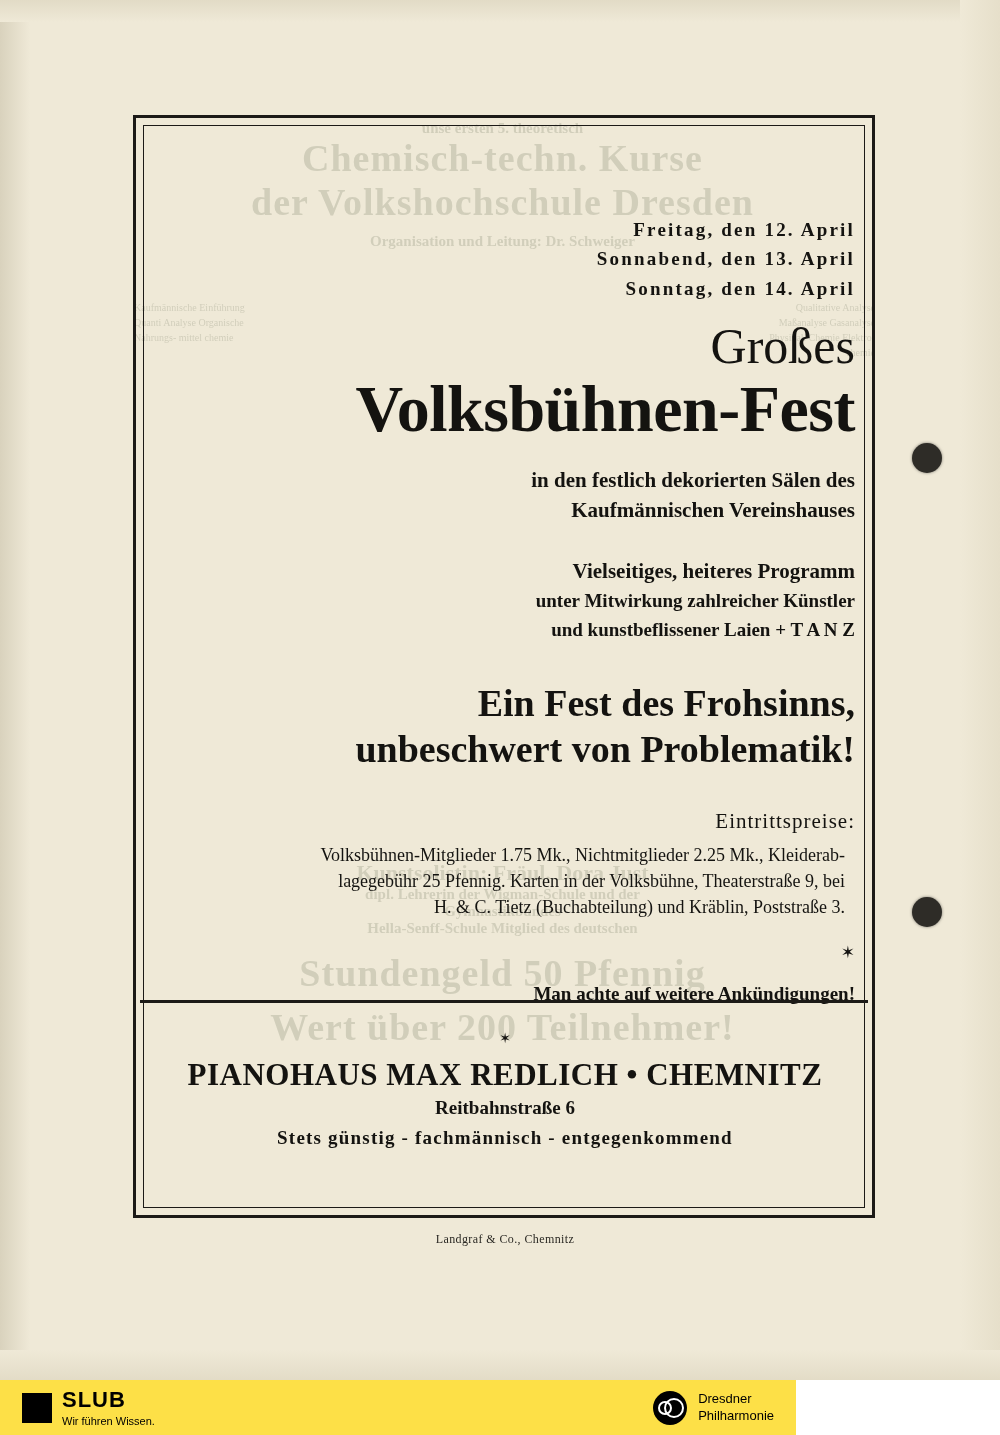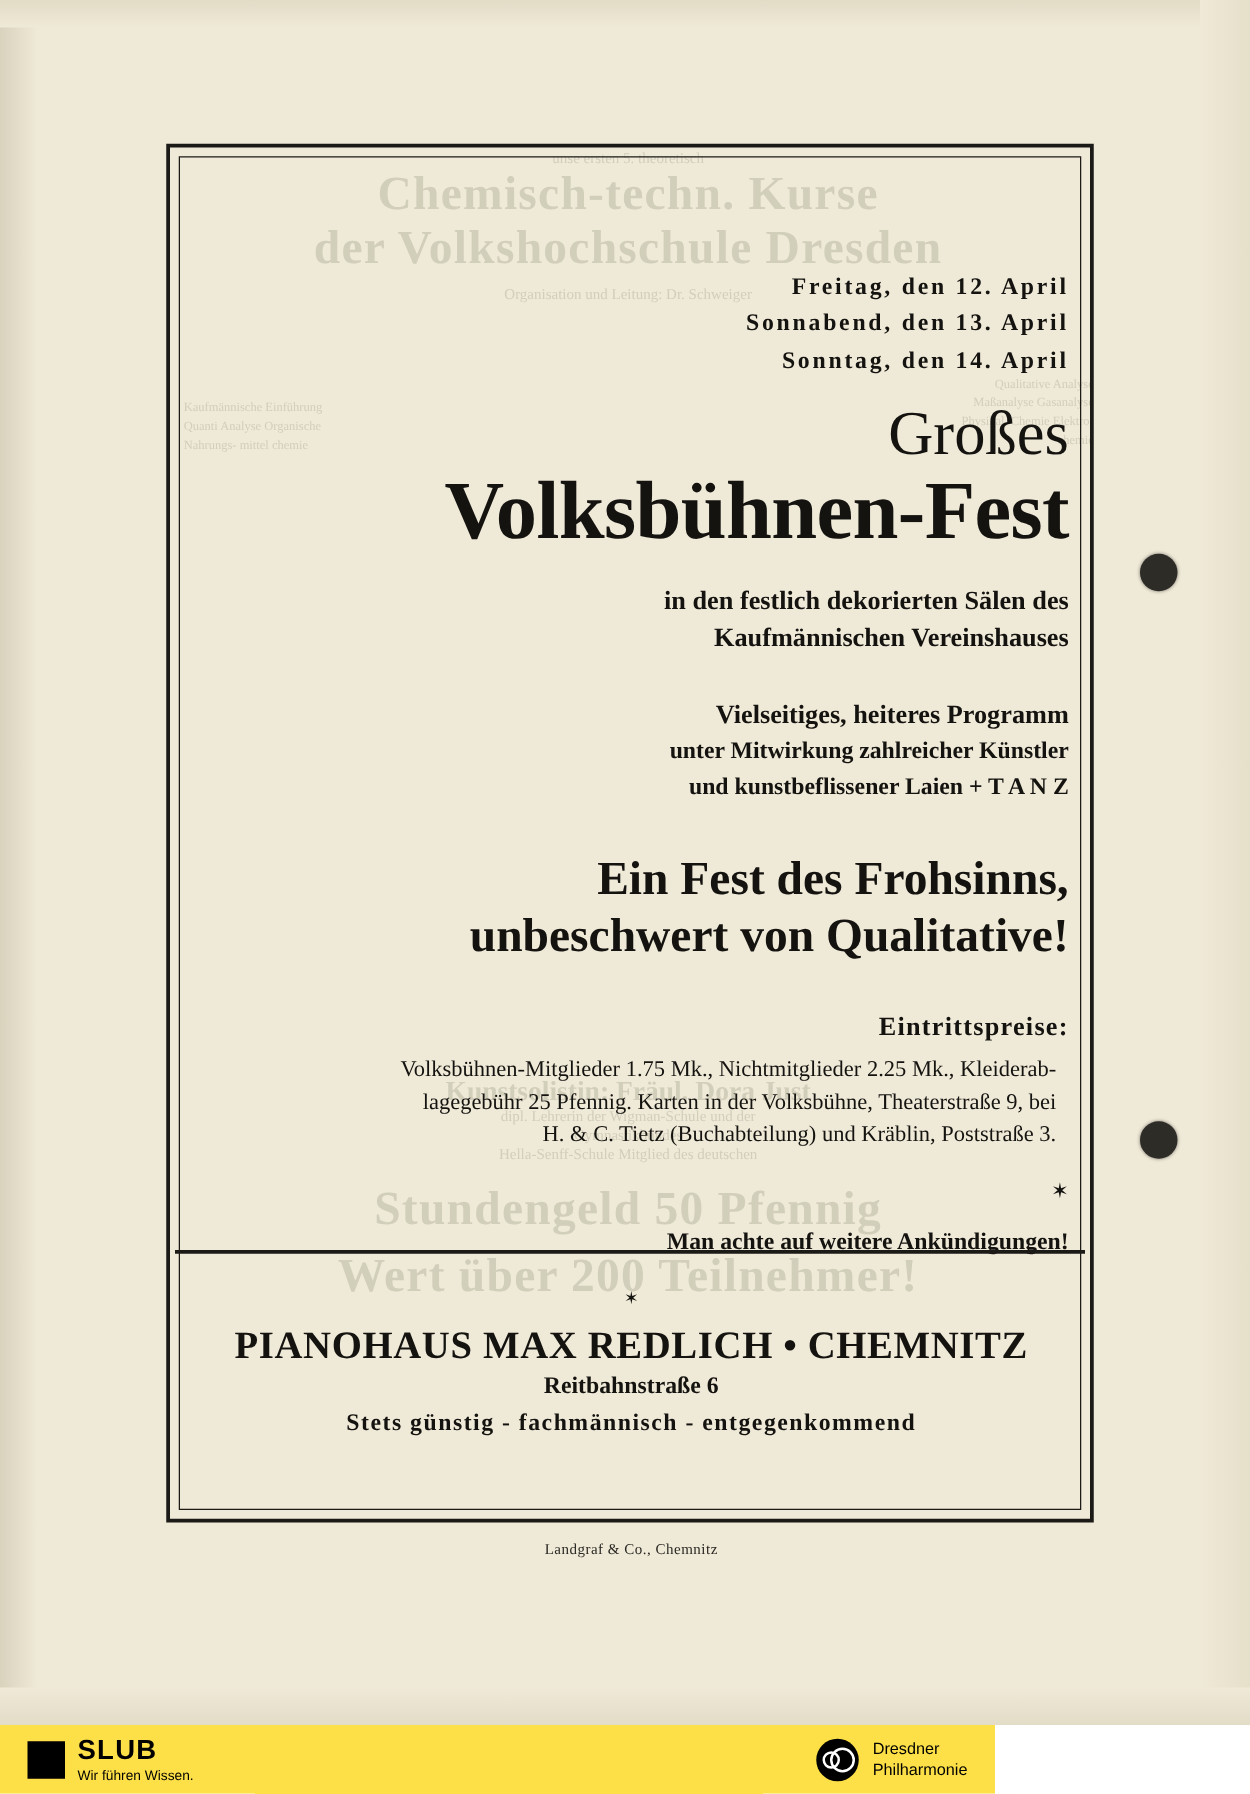--- a/index.html
+++ b/index.html
@@ -59,24 +59,24 @@
     width: 745px; height: 1100px;
     color: #b9b8a4;
     opacity: 0.55;
     pointer-events: none;
     text-align: center;
     font-family: "Liberation Serif", serif;
   }
   #ghost .g-line { line-height: 1.15; }
   #ghost .g-big { font-size: 38px; font-weight: bold; letter-spacing: 1px; }
   #ghost .g-mid { font-size: 22px; font-weight: bold; }
-  #ghost .g-small { font-size: 12px; }
+  #ghost .g-small { font-size: 15px; font-weight: bold; }
   #ghost .g-col-left {
-    position: absolute; left: 17px; top: 180px; width: 120px;
-    text-align: left; font-size: 10px; line-height: 1.5; margin-top: 19px;
+    position: absolute; left: 4px; top: 180px; width: 120px;
+    text-align: left; font-size: 10px; line-height: 1.5;
   }
   #ghost .g-col-right {
     position: absolute; right: 0; top: 180px; width: 120px;
     text-align: right; font-size: 10px; line-height: 1.5;
   }
 
   
   #frame {
     position: absolute;
     left: 133px; top: 115px;
@@ -142,21 +142,21 @@
   .slogan {
     margin-top: 36px;
     font-size: 38px;
     font-weight: bold;
     line-height: 1.22;
   }
 
   .prices-head {
     margin-top: 36px;
     font-size: 21px;
-    font-weight: bold;
+    font-weight: normal;
     letter-spacing: 1px;
   }
   .prices-body {
     margin-top: 8px;
     font-size: 18px;
     font-weight: normal;
     line-height: 1.45;
     padding: 0 10px;
   }
 
@@ -330,21 +330,21 @@
   </div>
 
   <div class="program">
     <div class="p1">Vielseitiges, heiteres Programm</div>
     <div class="p2">unter Mitwirkung zahlreicher Künstler</div>
     <div class="p3">und kunstbeflissener Laien + T A N Z</div>
   </div>
 
   <div class="slogan">
     <div>Ein Fest des Frohsinns,</div>
-    <div>unbeschwert von Qualitative!</div>
+    <div>unbeschwert von Problematik!</div>
   </div>
 
   <div class="prices-head">Eintrittspreise:</div>
   <div class="prices-body">
     <div>Volksbühnen-Mitglieder 1.75 Mk., Nichtmitglieder 2.25 Mk., Kleiderab-</div>
     <div>lagegebühr 25 Pfennig. Karten in der Volksbühne, Theaterstraße 9, bei</div>
     <div>H. &amp; C. Tietz (Buchabteilung) und Kräblin, Poststraße 3.</div>
   </div>
 
   <div class="star">✶</div>

